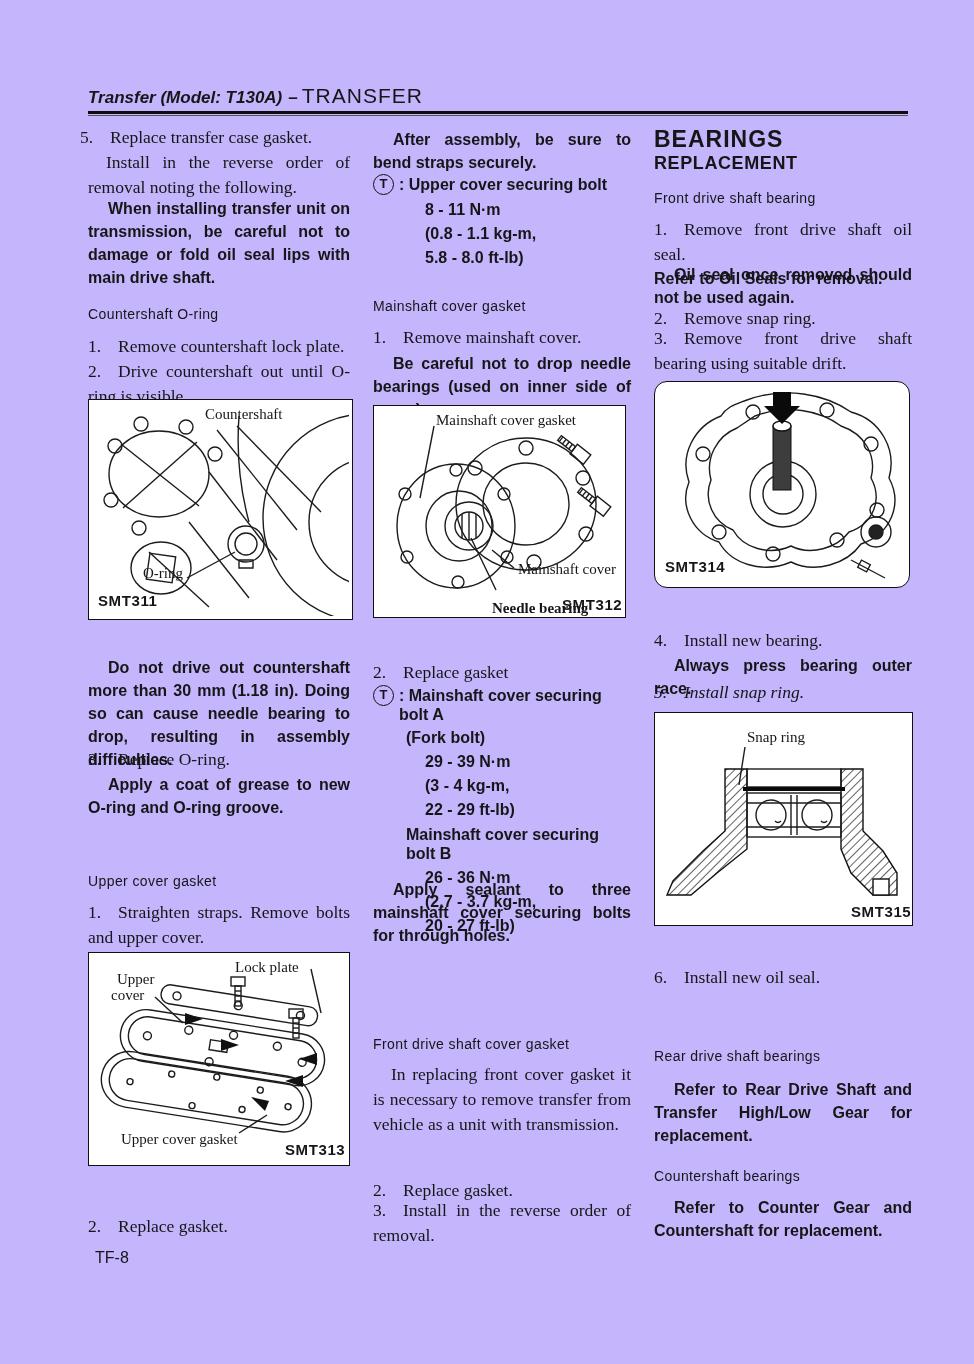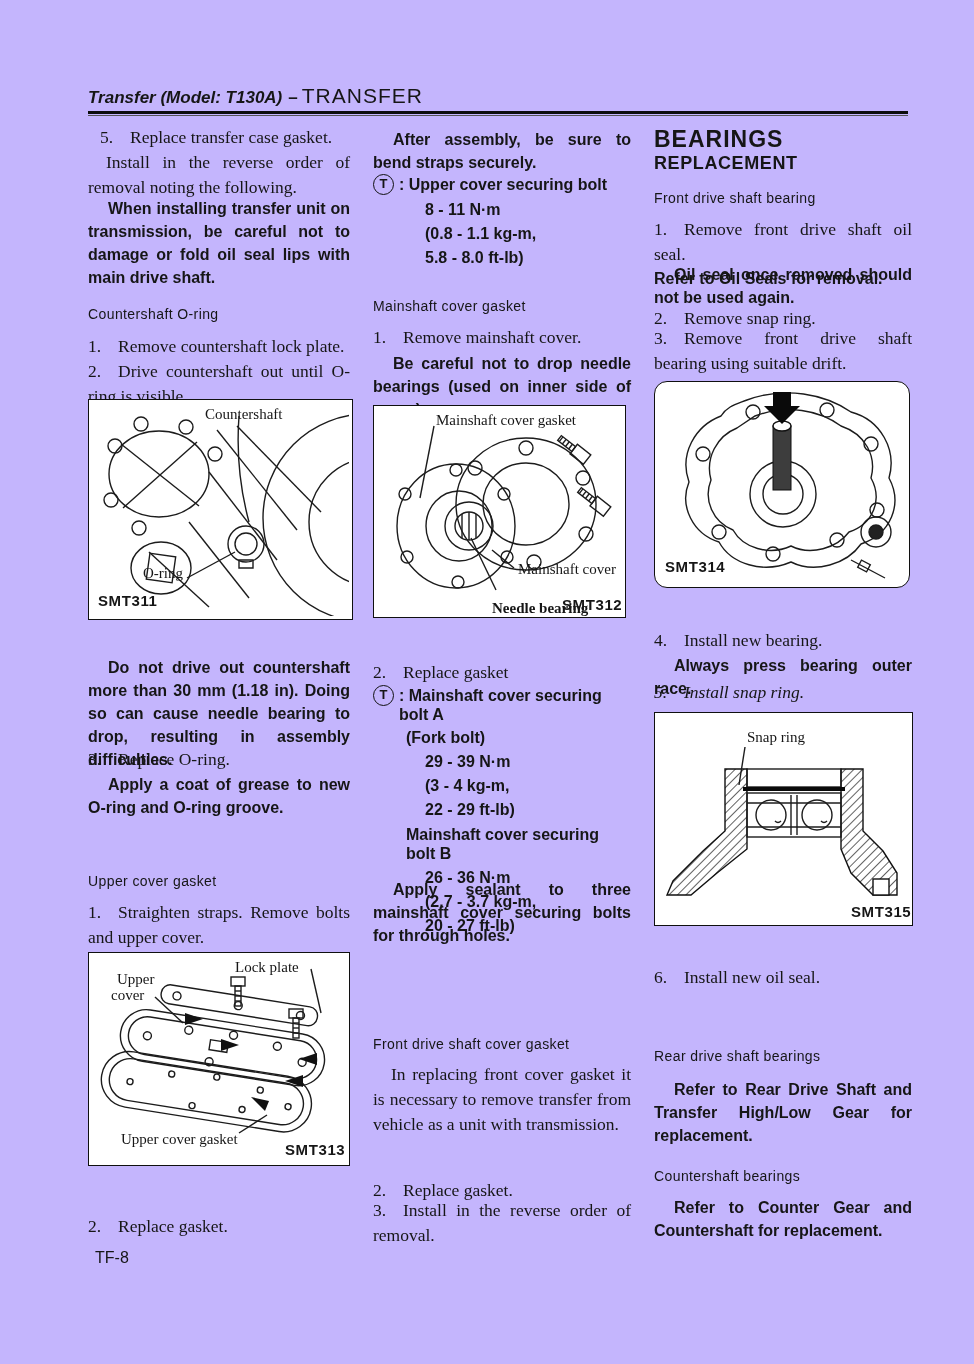--- a/index.html
+++ b/index.html
@@ -45,21 +45,21 @@
 <body>
 
 <div class="page">
 
   <div class="hdr">
     <span class="model">Transfer (Model: T130A)</span><span class="dash">–</span><span class="section">TRANSFER</span>
   </div>
   <div class="hdr-rule"></div>
   <div class="hdr-rule2"></div>
 
-  <div class="blk step" style="left:100px;top:125px;width:262px;">
+  <div class="blk step" style="left:80px;top:125px;width:262px;">
     <span class="num">5.</span><span>Replace transfer case gasket.</span>
   </div>
   <div class="blk para" style="left:88px;top:150px;width:262px;">Install in the reverse order of removal noting the following.</div>
   <div class="blk note" style="left:88px;top:197px;width:262px;">When installing transfer unit on transmission, be careful not to damage or fold oil seal lips with main drive shaft.</div>
   <div class="blk h-sec" style="left:88px;top:306px;">Countershaft O-ring</div>
   <div class="blk step" style="left:88px;top:334px;width:262px;">
     <span class="num">1.</span><span>Remove countershaft lock plate.</span>
   </div>
   <div class="blk step" style="left:88px;top:359px;width:262px;">
     <span class="num">2.</span><span>Drive countershaft out until O-ring is visible.</span>

